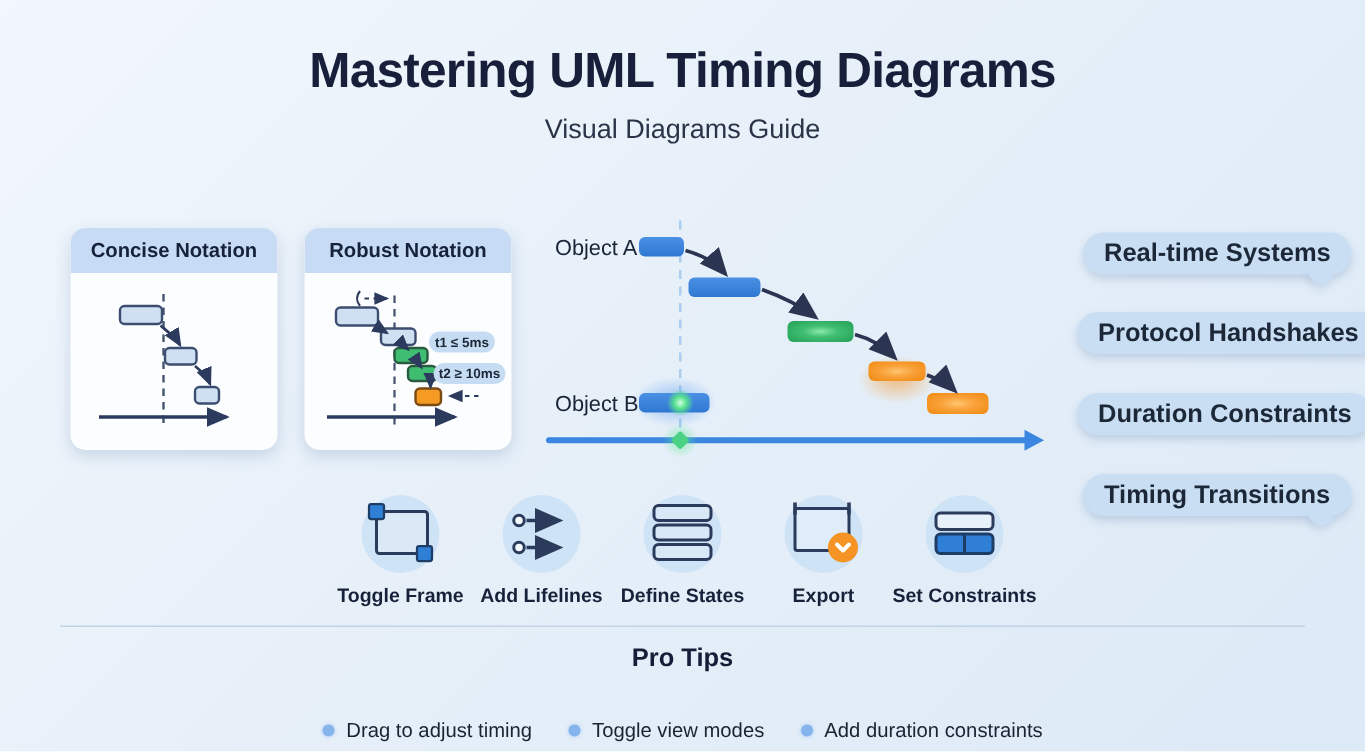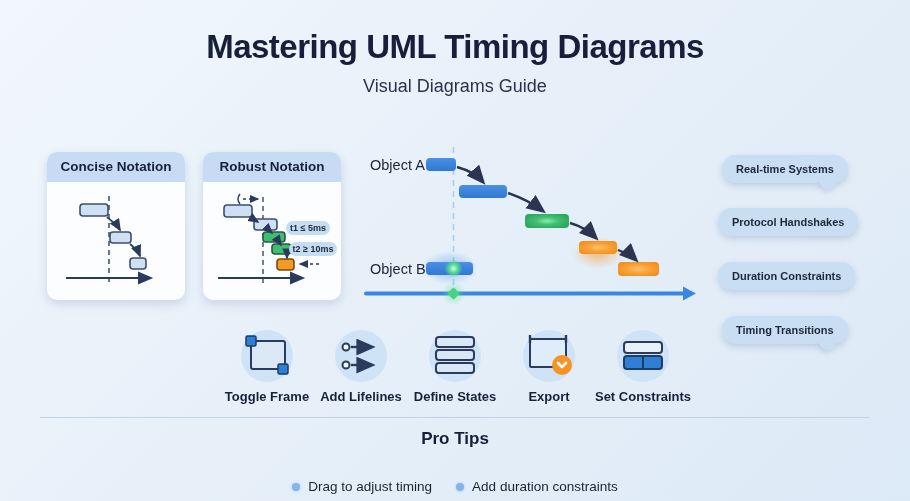--- a/index.html
+++ b/index.html
@@ -22,21 +22,21 @@
   }
   .card.concise{left:47px;top:152px;}
   .card.robust{left:203px;top:152px;}
   .card-header{
     height:30px;line-height:30px;background:#c7dcf4;text-align:center;
     font-size:13.5px;font-weight:700;color:#16213c;
   }
   .main-diagram{position:absolute;left:360px;top:145px;width:340px;height:165px;}
   .badge{
     position:absolute;height:28px;line-height:28px;padding:0 14px;border-radius:15px;
-    background:#c9def3;color:#1c2838;font-size:11px;font-weight:600;white-space:nowrap;
+    background:#c9def3;color:#1c2838;font-size:17px;font-weight:600;white-space:nowrap;
     box-shadow:0 3px 6px rgba(110,140,180,0.30);
   }
   .badge.tail::after{
     content:"";position:absolute;right:14px;bottom:-7px;width:13px;height:13px;
     background:#c9def3;border-radius:2px 2px 8px 2px;transform:rotate(55deg);
     box-shadow:2px 3px 4px rgba(110,140,180,0.18);
   }
   .workflow{
     position:absolute;left:220px;top:330px;width:470px;display:flex;justify-content:space-between;
   }
@@ -255,17 +255,21 @@
 
   <h3 class="protips-title">Pro Tips</h3>
 
   <div class="protips-row">
     <div class="tip">
       <span class="tip-dot"></span>
       <span>Drag to adjust timing</span>
     </div>
     <div class="tip">
       <span class="tip-dot"></span>
+      <span>Toggle view modes</span>
+    </div>
+    <div class="tip">
+      <span class="tip-dot"></span>
       <span>Add duration constraints</span>
     </div>
   </div>
 
 </div>
 
 </body></html>

